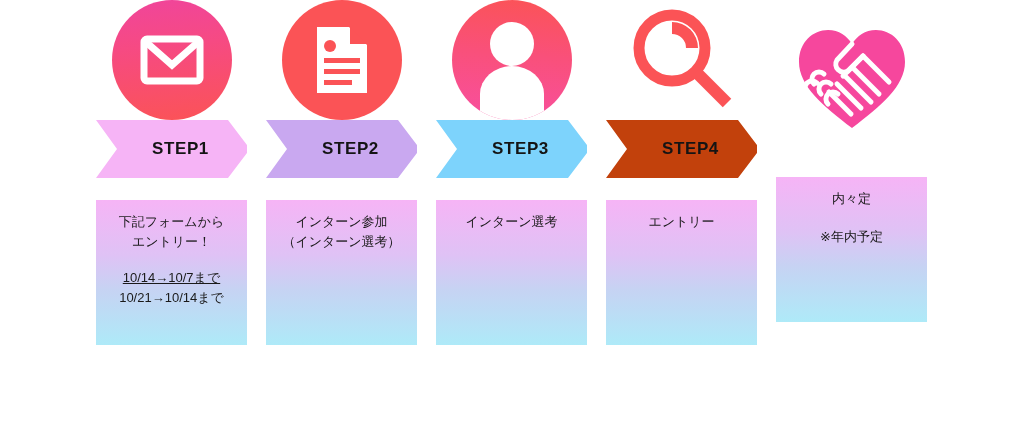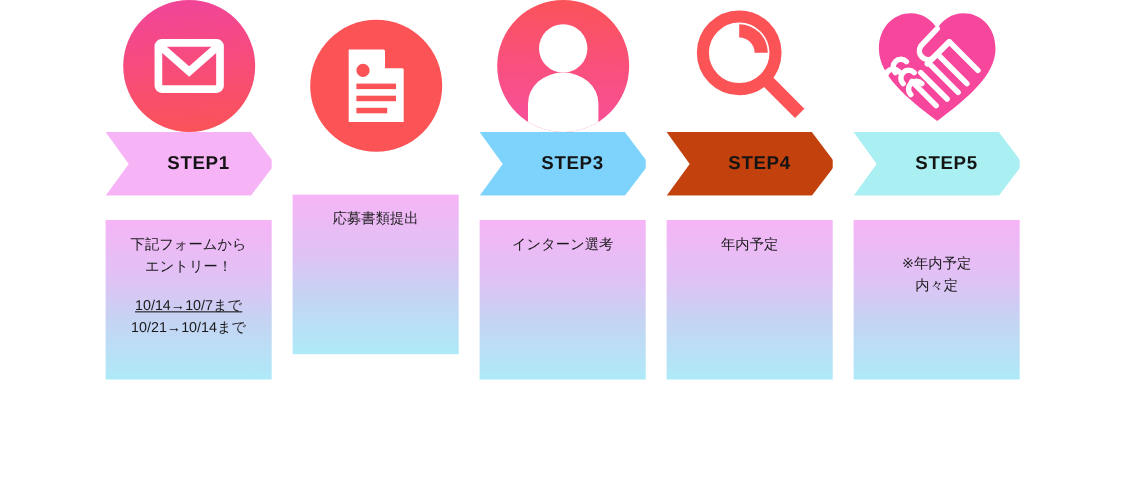--- a/index.html
+++ b/index.html
@@ -173,24 +173,30 @@
             <path d="M4 2 H36 L54 20 V68 H4 Z" fill="#ffffff"></path>
             <path d="M37 2 L54 19 H37 Z" fill="#fb5356"></path>
             <circle cx="17" cy="21" r="6" fill="#fb5356"></circle>
             <rect x="11" y="33" width="36" height="5" fill="#fb5356"></rect>
             <rect x="11" y="44" width="36" height="5" fill="#fb5356"></rect>
             <rect x="11" y="55" width="28" height="5" fill="#fb5356"></rect>
           </svg>
         </div>
       </div>
 
-
-      <div class="box-slot">
-        <div class="content-box">
-          <div class="line">応募書類提出</div>
+      <div class="chev-slot">
+        <div class="chevron" style="background:#c9a8f0">
+          <span class="chev-label">STEP2</span>
+        </div>
+      </div>
+
+      <div class="box-slot">
+        <div class="content-box">
+          <div class="line">インターン参加</div>
+          <div class="line">（インターン選考）</div>
         </div>
       </div>
     </div>
 
     <div class="step-col">
       <div class="icon-slot">
         <div class="icon-disc disc-person">
           <svg width="120" height="120" viewBox="0 0 120 120" aria-hidden="true">
             <circle cx="60" cy="44" r="22" fill="#ffffff"></circle>
             <path d="M28 120 V94 a32 28 0 0 1 64 0 V120 Z" fill="#ffffff"></path>
@@ -223,21 +229,21 @@
       </div>
 
       <div class="chev-slot">
         <div class="chevron" style="background:#c2410c">
           <span class="chev-label">STEP4</span>
         </div>
       </div>
 
       <div class="box-slot">
         <div class="content-box">
-          <div class="line">年内予定</div>
+          <div class="line">エントリー</div>
         </div>
       </div>
     </div>
 
     <div class="step-col">
       <div class="icon-slot">
         <div class="icon-plain">
           <svg width="118" height="108" viewBox="0 0 118 108" aria-hidden="true">
             <path d="M59 104 C30 82 6 62 6 38 C6 18 20 6 35 6 C46 6 54 12 59 20
                      C64 12 72 6 83 6 C98 6 112 18 112 38 C112 62 88 82 59 104 Z" fill="#f6479d"></path>
@@ -250,28 +256,23 @@
               <path d="M36 68 L58 90"></path>
               <path d="M31 50 a7 7 0 0 0 -10 10"></path>
               <path d="M24 59 a7 7 0 0 0 -10 10"></path>
               <path d="M38 60 a7 7 0 0 0 -10 10"></path>
               <path d="M45 70 a7 7 0 0 0 -10 10"></path>
             </g>
           </svg>
         </div>
       </div>
 
-      <div class="chev-slot">
-        <div class="chevron" style="background:#aaf0f2">
-          <span class="chev-label">STEP5</span>
-        </div>
-      </div>
-
-      <div class="box-slot">
-        <div class="content-box">
+
+      <div class="box-slot">
+        <div class="content-box">
+          <div class="line">内々定</div>
           <div class="line note">※年内予定</div>
-          <div class="line">内々定</div>
         </div>
       </div>
     </div>
 
   </div>
 </div>
 
 </body></html>

